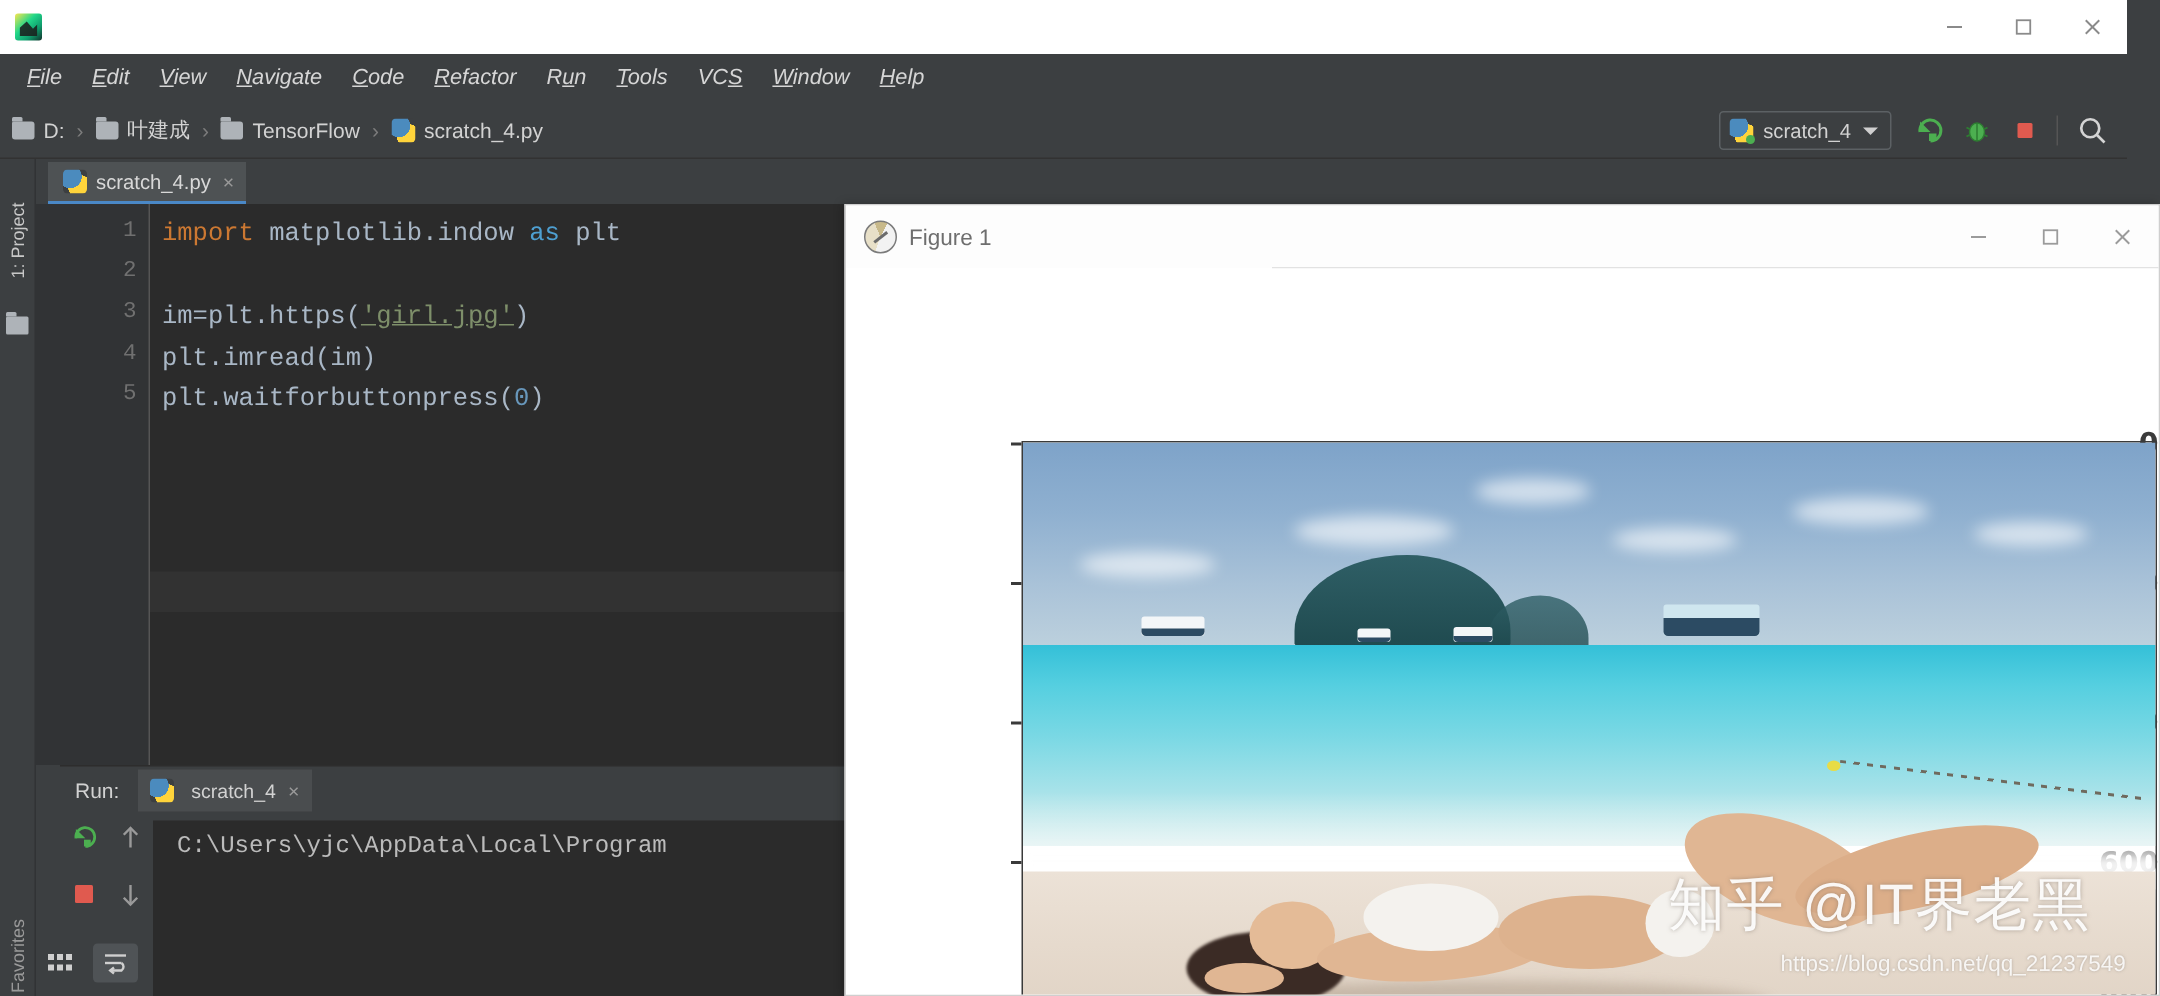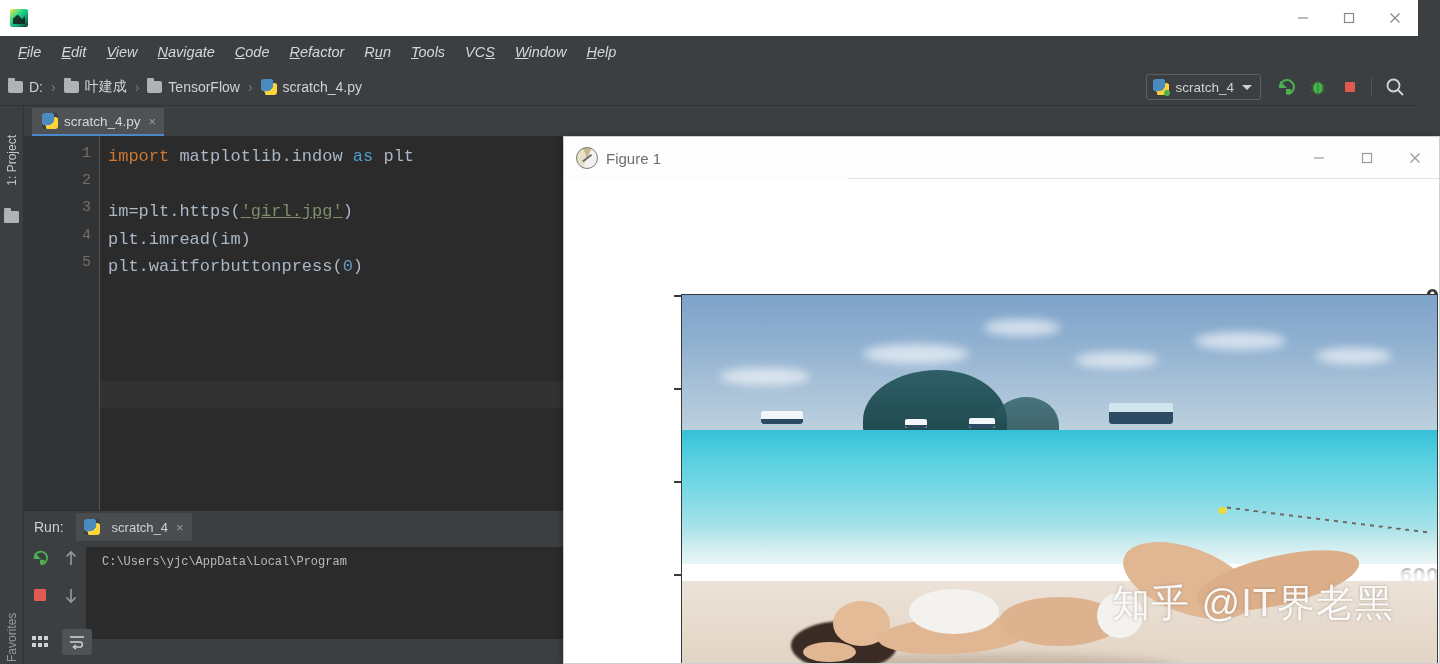--- a/index.html
+++ b/index.html
@@ -210,21 +210,21 @@
   }
   .k  { color: #cc7832; }
   .kw2{ color: #4e9fd1; }
   .id { color: #a9b7c6; }
   .st { color: #7e8f6a; text-decoration: underline; }
   .num{ color: #6897bb; }
   #caret-bar { position:absolute; left:0; top:245px; width:539px; height:27px; background:#323232; }
 
   
   #runpanel {
-    position: absolute; left: 24px; top: 510px;
+    position: absolute; left: 40px; top: 510px;
     width: 539px; height: 154px;
     background: #3c3f41;
     border-top: 1px solid #2d2d2d;
     box-sizing: border-box;
   }
   #run-header {
     position: absolute; left:0; top:0; width: 539px; height: 32px;
     display: flex; align-items: center;
   }
   #run-label { color: #d2d2d2; font-size: 14px; padding: 0 12px 0 10px; }
@@ -234,25 +234,25 @@
   }
   #run-tab .label { color:#d2d2d2; font-size:13px; margin: 0 8px 0 6px; white-space: nowrap;}
   #run-side {
     position: absolute; left: 0; top: 32px;
     width: 62px; height: 122px;
     display: flex;
   }
   .run-col { width: 31px; display:flex; flex-direction: column; align-items:center; padding-top: 6px; gap: 16px; }
   #console {
     position: absolute; left: 62px; top: 36px;
-    width: 477px; height: 92px;
+    width: 477px; height: 118px;
     background: #2b2b2b;
     color: #bbbbbb;
     font-family: "Liberation Mono", monospace;
-    font-size: 12px;
+    font-size: 16px;
     padding: 8px 0 0 16px;
     box-sizing: border-box;
     white-space: pre;
     overflow: hidden;
   }
   #bottom-icons {
     position: absolute; left: 24px; bottom: 0;
     width: 110px; height: 44px;
     display: flex; align-items: center; gap: 14px;
     padding-left: 8px;
@@ -675,14 +675,15 @@
           <div class="ph-suit" style="left:55%;top:73%;width:6%;height:11%;"></div>
           <div class="ph-skin" style="left:58%;top:62%;width:18%;height:16%;transform:rotate(20deg);background:#e0b693"></div>
           <div class="ph-skin" style="left:68%;top:64%;width:22%;height:12%;transform:rotate(-13deg);background:#dcae89"></div>
           <div class="ph-skin" style="left:16%;top:85%;width:7%;height:5%;background:#e0b693"></div>
         </div>
       </div>
     </div>
   </div>
 
   <div id="wm-zhihu">知乎 @IT界老黑</div>
+  <div id="wm-csdn">https://blog.csdn.net/qq_21237549</div>
 
 </div>
 
 </body></html>

